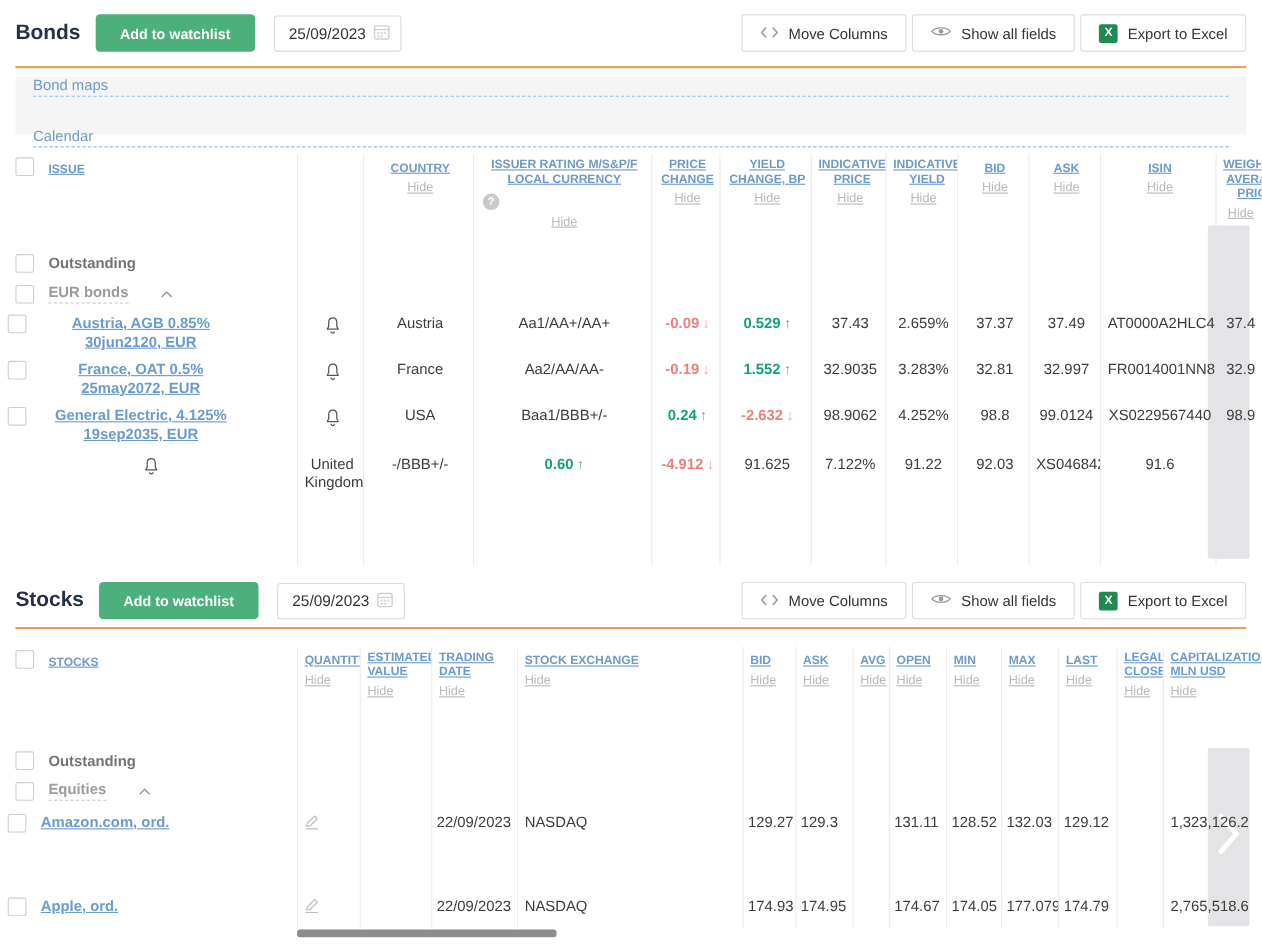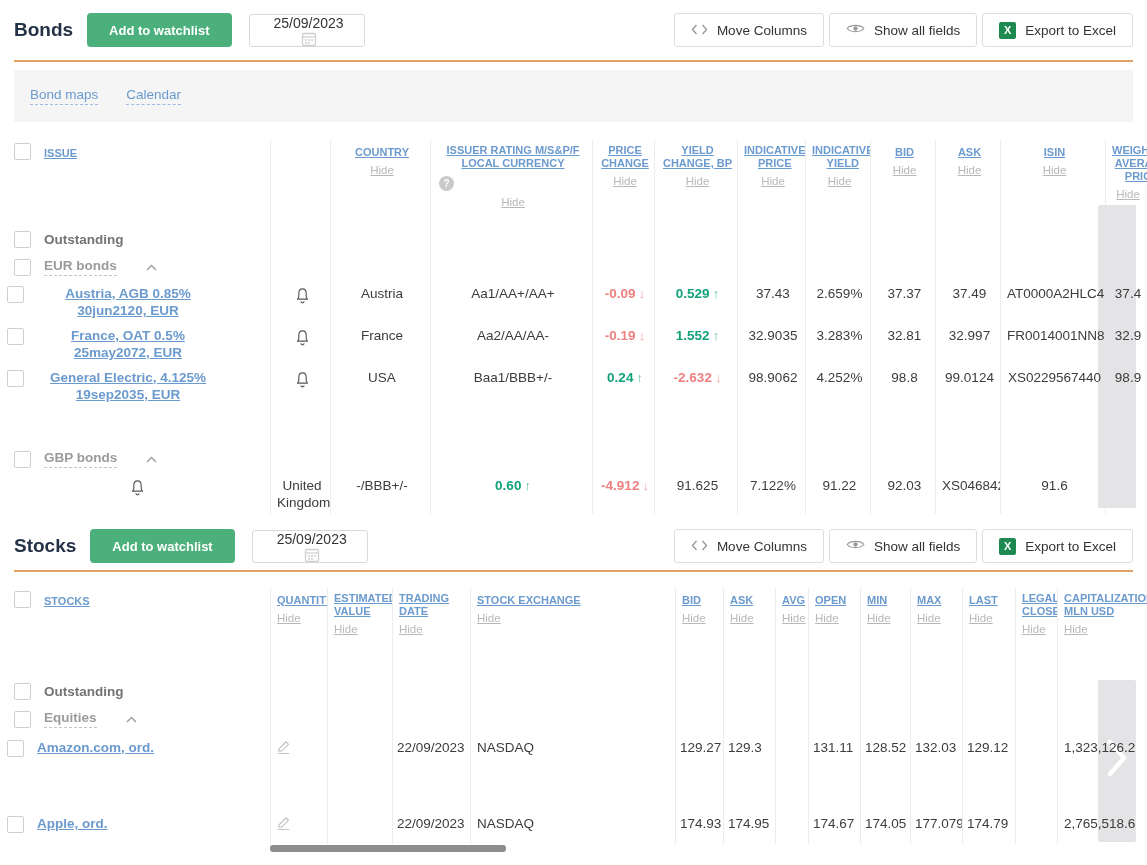--- a/index.html
+++ b/index.html
@@ -30,42 +30,43 @@
     height: 34px; padding: 0 22px;
     font-size: 13px; font-weight: bold;
     font-family: inherit; cursor: pointer;
   }
   .date-box {
     margin-left: 17px;
     display: flex; align-items: center; justify-content: space-between;
     width: 116px; height: 33px;
     border: 1px solid #d9d9d9; border-radius: 3px;
     padding: 0 9px 0 13px;
-    font-size: 14px; color: #333; cursor: pointer; flex-direction: column;
+    font-size: 14px; color: #333; cursor: pointer;
   }
   .toolbar { margin-left: auto; display: flex; gap: 5px; }
   .tool-btn {
     display: flex; align-items: center; gap: 9px;
     background: #fff; border: 1px solid #ddd; border-radius: 3px;
     height: 34px; padding: 0 16px;
     font-size: 13.5px; color: #333; font-family: inherit; cursor: pointer;
   }
   .xl-icon {
     width: 17px; height: 17px; border-radius: 2px;
     background: #1e8a4f; color: #fff;
     font-size: 11px; font-weight: bold;
     display: flex; align-items: center; justify-content: center;
   }
 
   
   .tabbar {
     margin: 8px 14px 0;
     height: 52px; background: #f5f5f6;
-    display: flex; align-items: center; gap: 28px;
+    display: flex; gap: 28px;
     padding: 0 16px;
+    flex-direction: column;
   }
   .tab-link {
     color: #6b9ace; text-decoration: none;
     border-bottom: 1px dashed #9cbbe0;
     padding-bottom: 2px; cursor: pointer;
   }
 
   
   .tbl { position: relative; padding-top: 8px; }
   .tbl-bonds  { margin-top: 10px; height: 386px; text-align: center; }
@@ -292,29 +293,20 @@
       <div class="cell chg pos"><span>0.24</span><span class="arr">↑</span></div>
       <div class="cell chg neg"><span>-2.632</span><span class="arr">↓</span></div>
       <div class="cell">98.9062</div>
       <div class="cell">4.252%</div>
       <div class="cell">98.8</div>
       <div class="cell">99.0124</div>
       <div class="cell">XS0229567440</div>
       <div class="cell">98.9</div>
     </div>
 
-    <div class="group-row" style="margin-top:38px">
-      <span class="cb"></span>
-      <span class="g-sub">GBP bonds</span>
-      <span class="caret">
-          <svg width="11" height="7" viewBox="0 0 11 7">
-            <path d="M1 6 L5.5 1.5 L10 6" stroke="#9b9b9b" stroke-width="1.4" fill="none"></path>
-          </svg>
-        </span>
-    </div>
 
     <div class="brow data-row" style="margin-top:2px">
       <div class="cell c-bell">
           <span class="bell-btn"><svg width="17" height="20" viewBox="0 0 24 26">
               <path d="M12 3 C8.3 3 6.8 5.8 6.8 9 L6.8 14 L5 17.5 L19 17.5 L17.2 14 L17.2 9 C17.2 5.8 15.7 3 12 3 Z" fill="none" stroke="#555" stroke-width="1.6" stroke-linejoin="round"></path>
               <path d="M9.8 20.5 a2.2 2.2 0 0 0 4.4 0" fill="none" stroke="#555" stroke-width="1.6"></path>
             </svg></span>
         </div>
       <div class="cell">United Kingdom</div>
       <div class="cell">-/BBB+/-</div>

